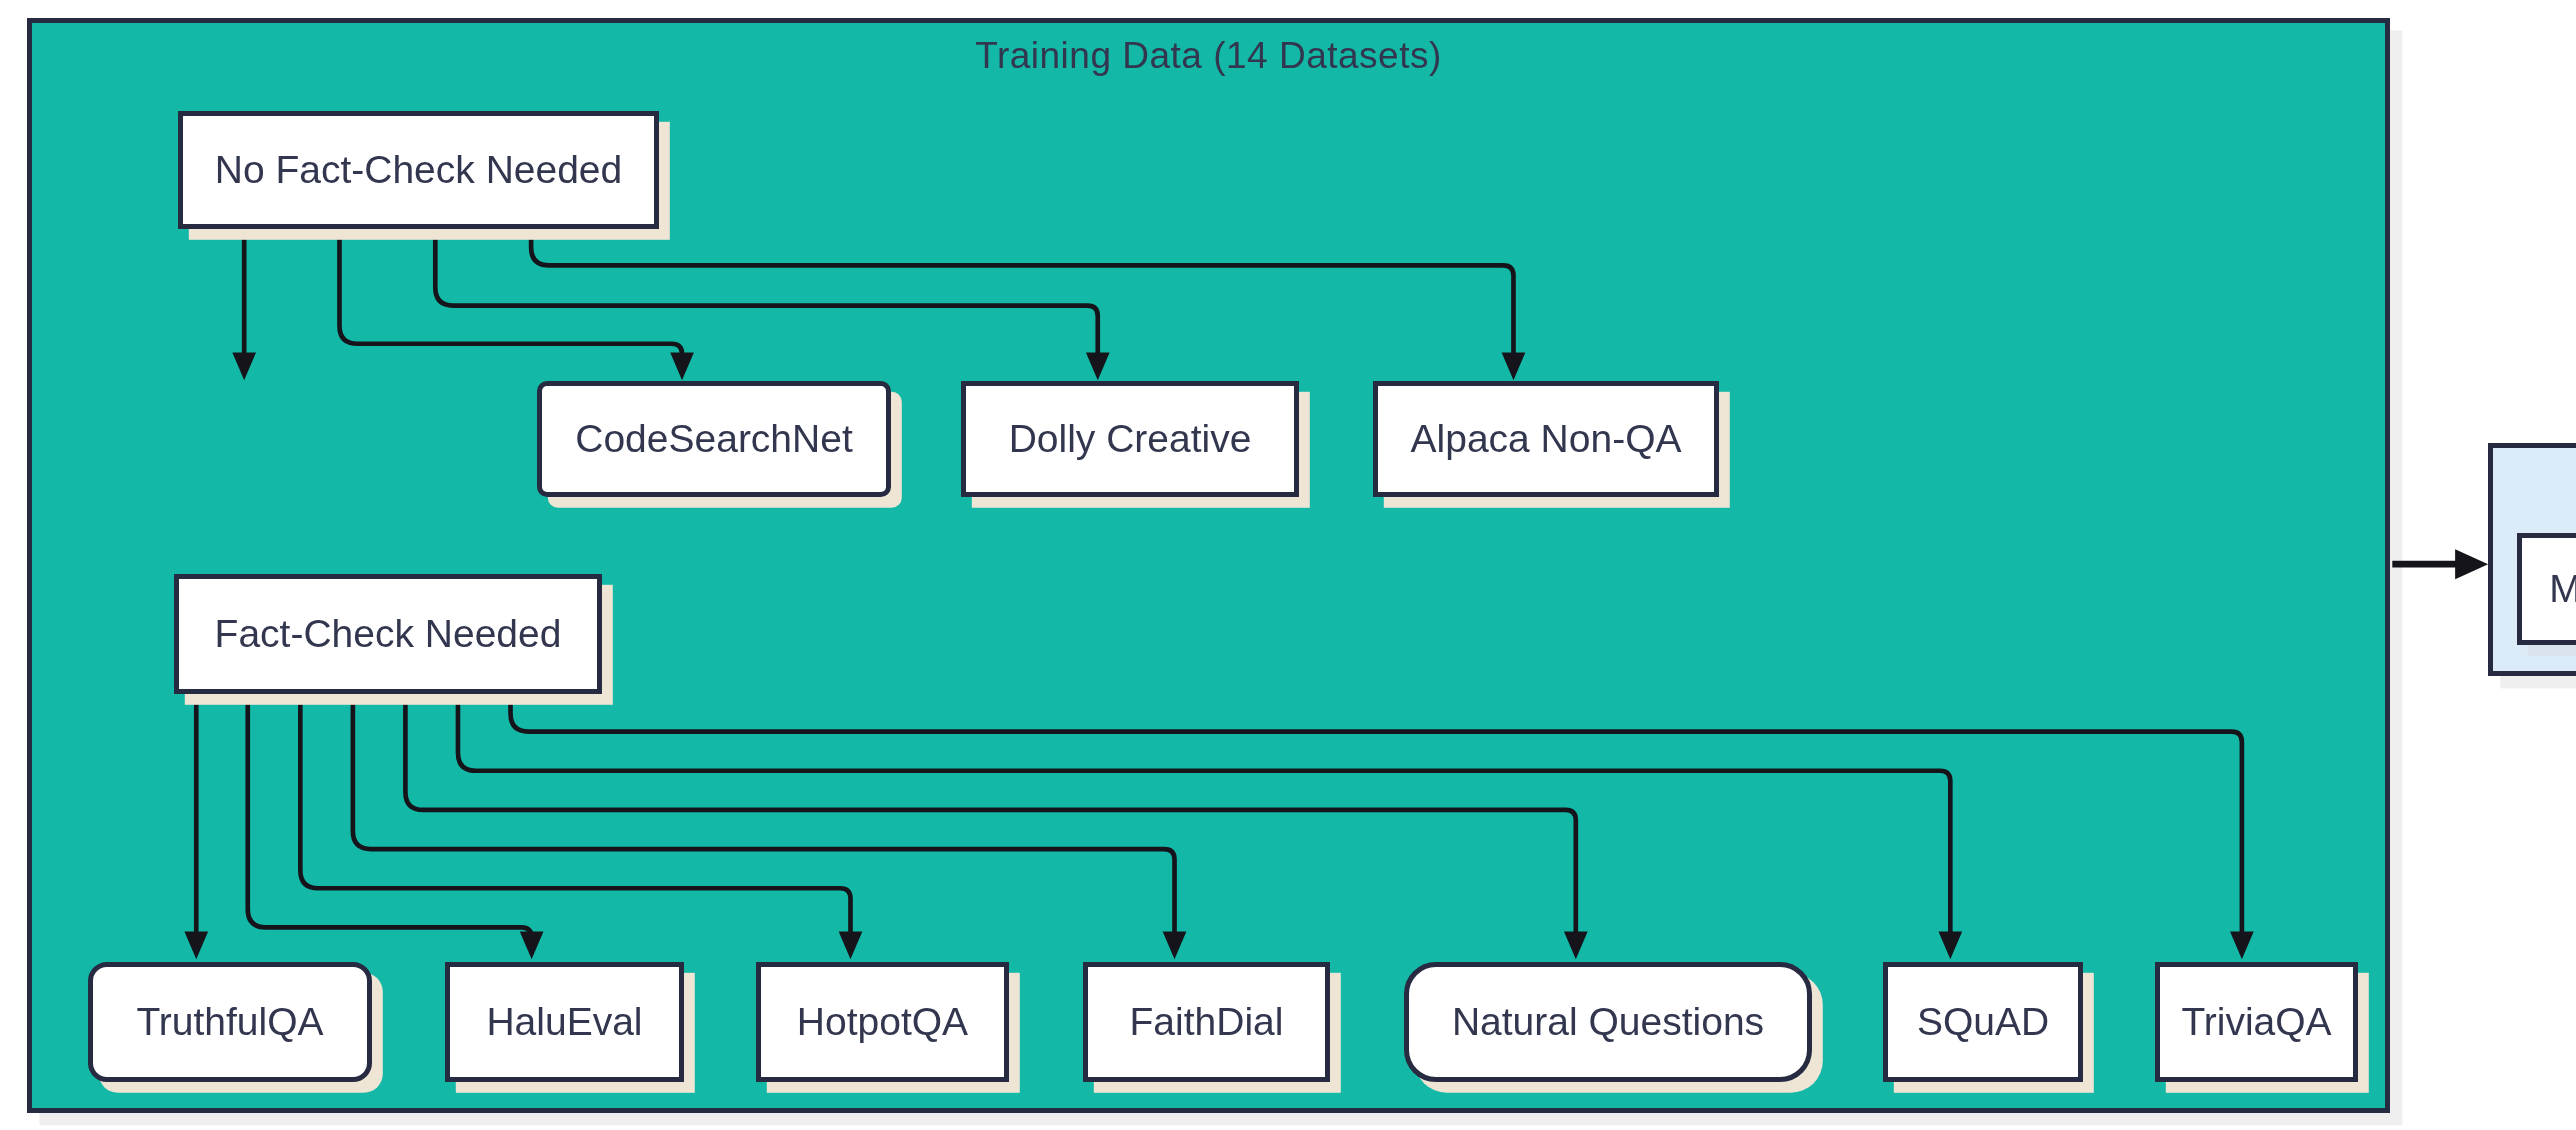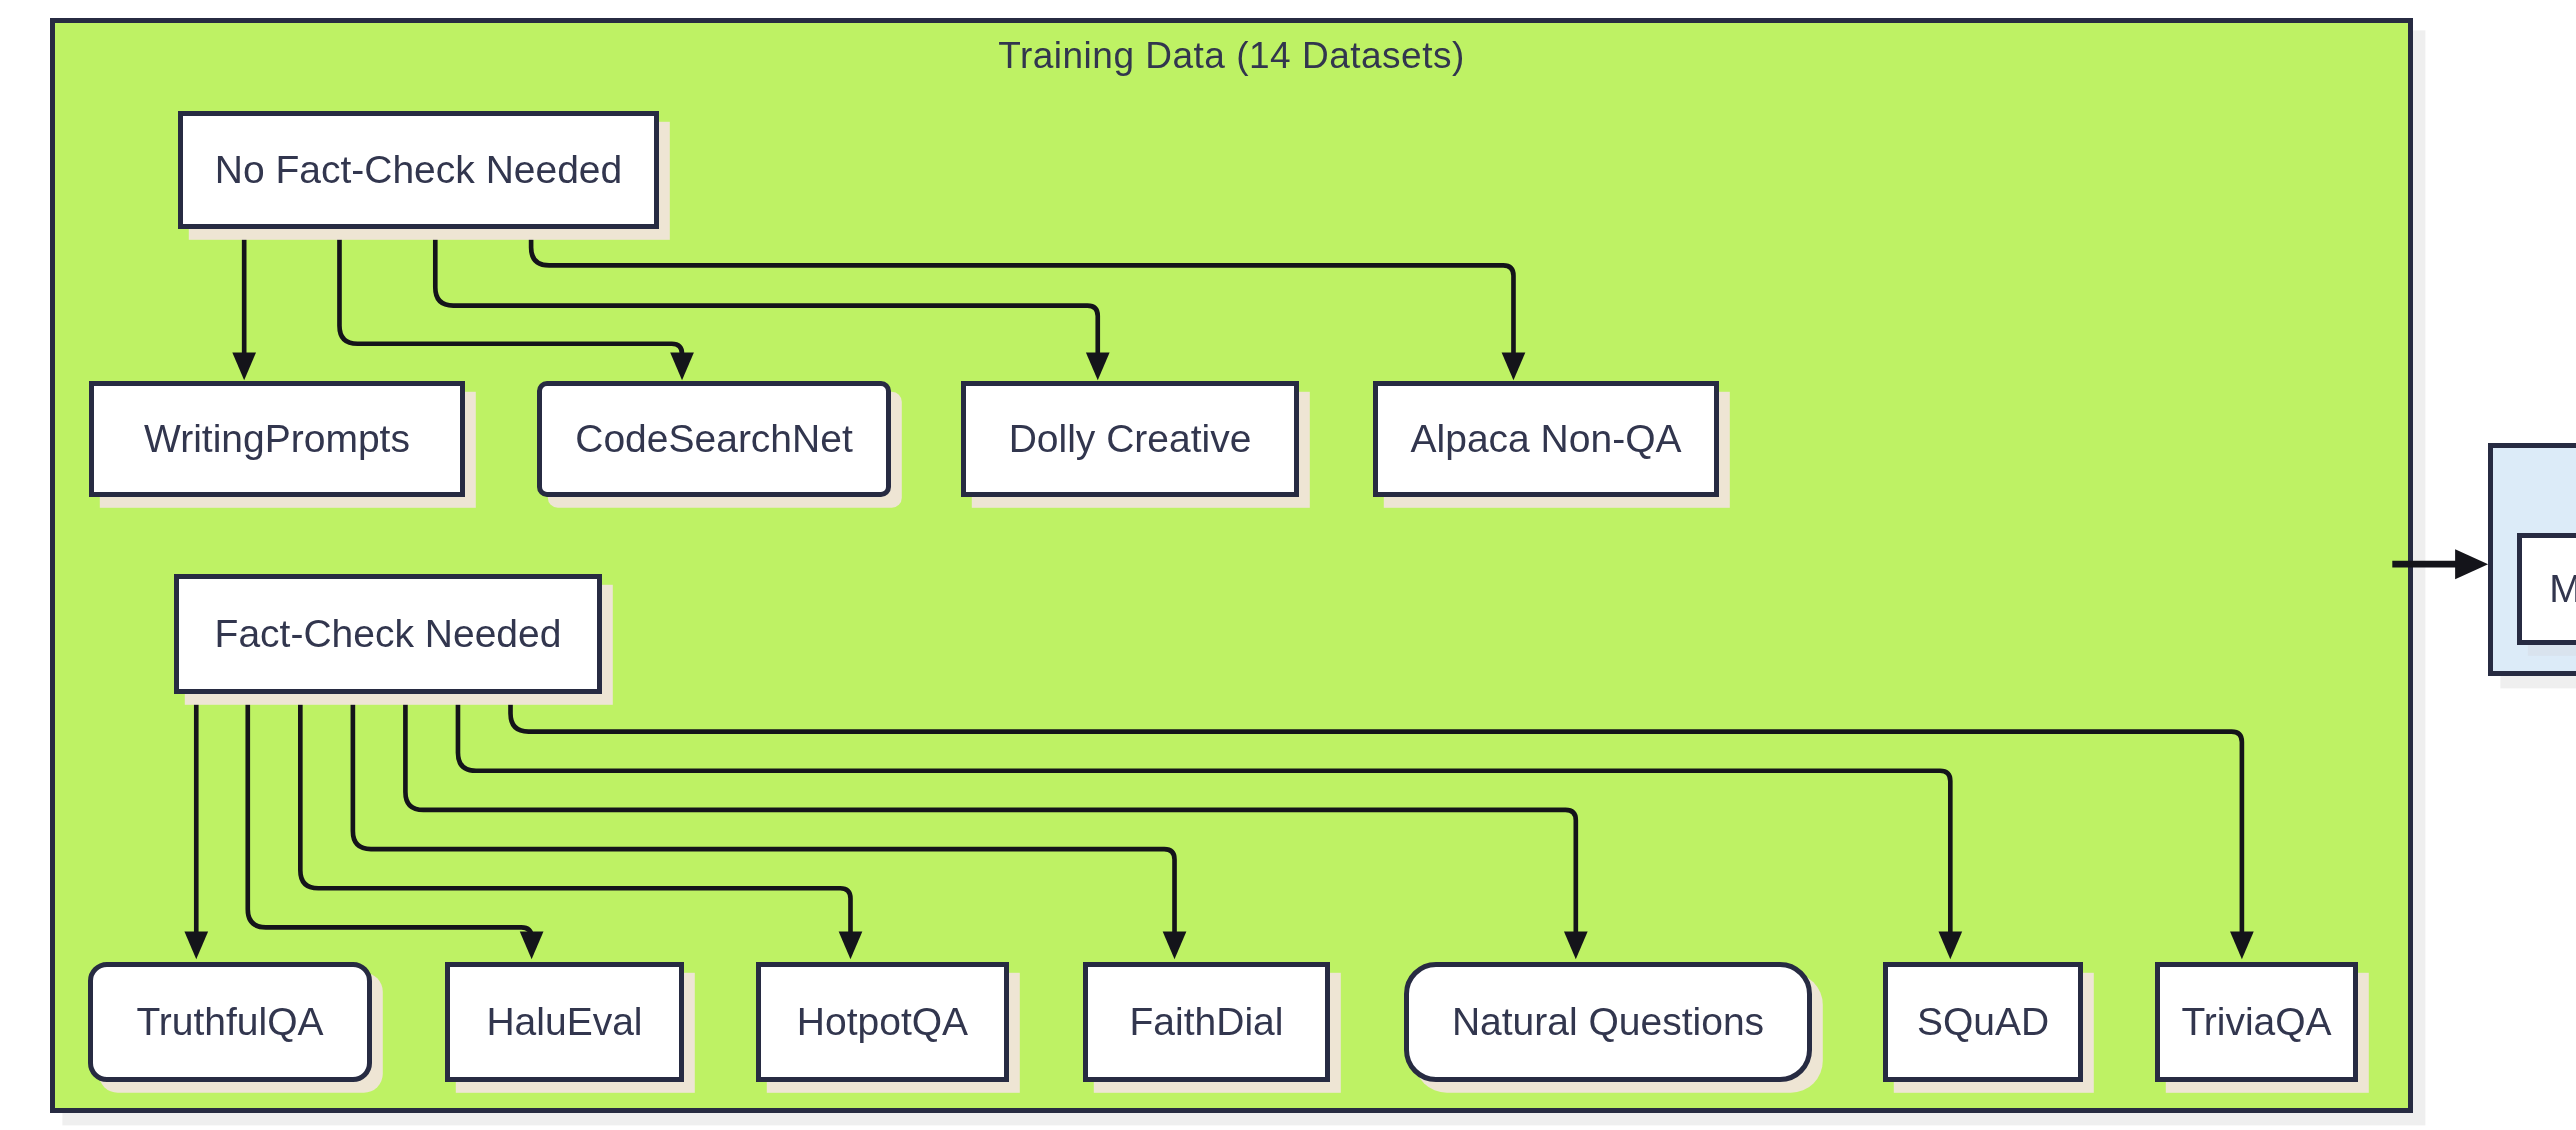--- a/index.html
+++ b/index.html
@@ -6,21 +6,21 @@
   #canvas{
     position:relative;width:3828px;height:1131px;overflow:hidden;
     font-family:"Liberation Sans", sans-serif;background:#ffffff;
   }
   .cluster{
     position:absolute;box-sizing:border-box;
     border:5.7px solid #272b42;
     box-shadow:12.4px 12.4px 0 #efefef;
     z-index:1;
   }
-  .cluster.training{background:#bef264;margin-left:23px;}
+  .cluster.training{background:#14b8a6;}
   .cluster.sentinel{background:#dcebf8;}
   .cluster-title{
     position:absolute;left:0;right:0;top:12.4px;
     text-align:center;font-size:37px;color:#32364e;
     letter-spacing:0.5px;white-space:nowrap;
   }
   .node{
     position:absolute;box-sizing:border-box;
     background:#ffffff;border:5.2px solid #272b42;
     display:flex;align-items:center;justify-content:center;
@@ -86,23 +86,20 @@
       <path class="thick" d="M5668,1144 L5752,1144"></path>
       <polygon points="5738,1116 5738,1172 5798,1144"></polygon>
       <path class="thick" d="M6446,1144 L6530,1144"></path>
       <polygon points="6516,1116 6516,1172 6576,1144"></polygon>
     </g>
   </svg>
 
   <div class="node on-cream" style="left:146px;top:111px;width:481px;height:118px;">
     <span>No Fact-Check Needed</span>
   </div>
-  <div class="node on-cream" style="left:57px;top:381px;width:376px;height:116px;">
-    <span>WritingPrompts</span>
-  </div>
   <div class="node on-cream" style="left:505px;top:381px;width:354px;height:116px;border-radius:10px;">
     <span>CodeSearchNet</span>
   </div>
   <div class="node on-cream" style="left:929px;top:381px;width:338px;height:116px;">
     <span>Dolly Creative</span>
   </div>
   <div class="node on-cream" style="left:1341px;top:381px;width:346px;height:116px;">
     <span>Alpaca Non-QA</span>
   </div>
   <div class="node on-cream" style="left:142px;top:574px;width:428px;height:120px;">

